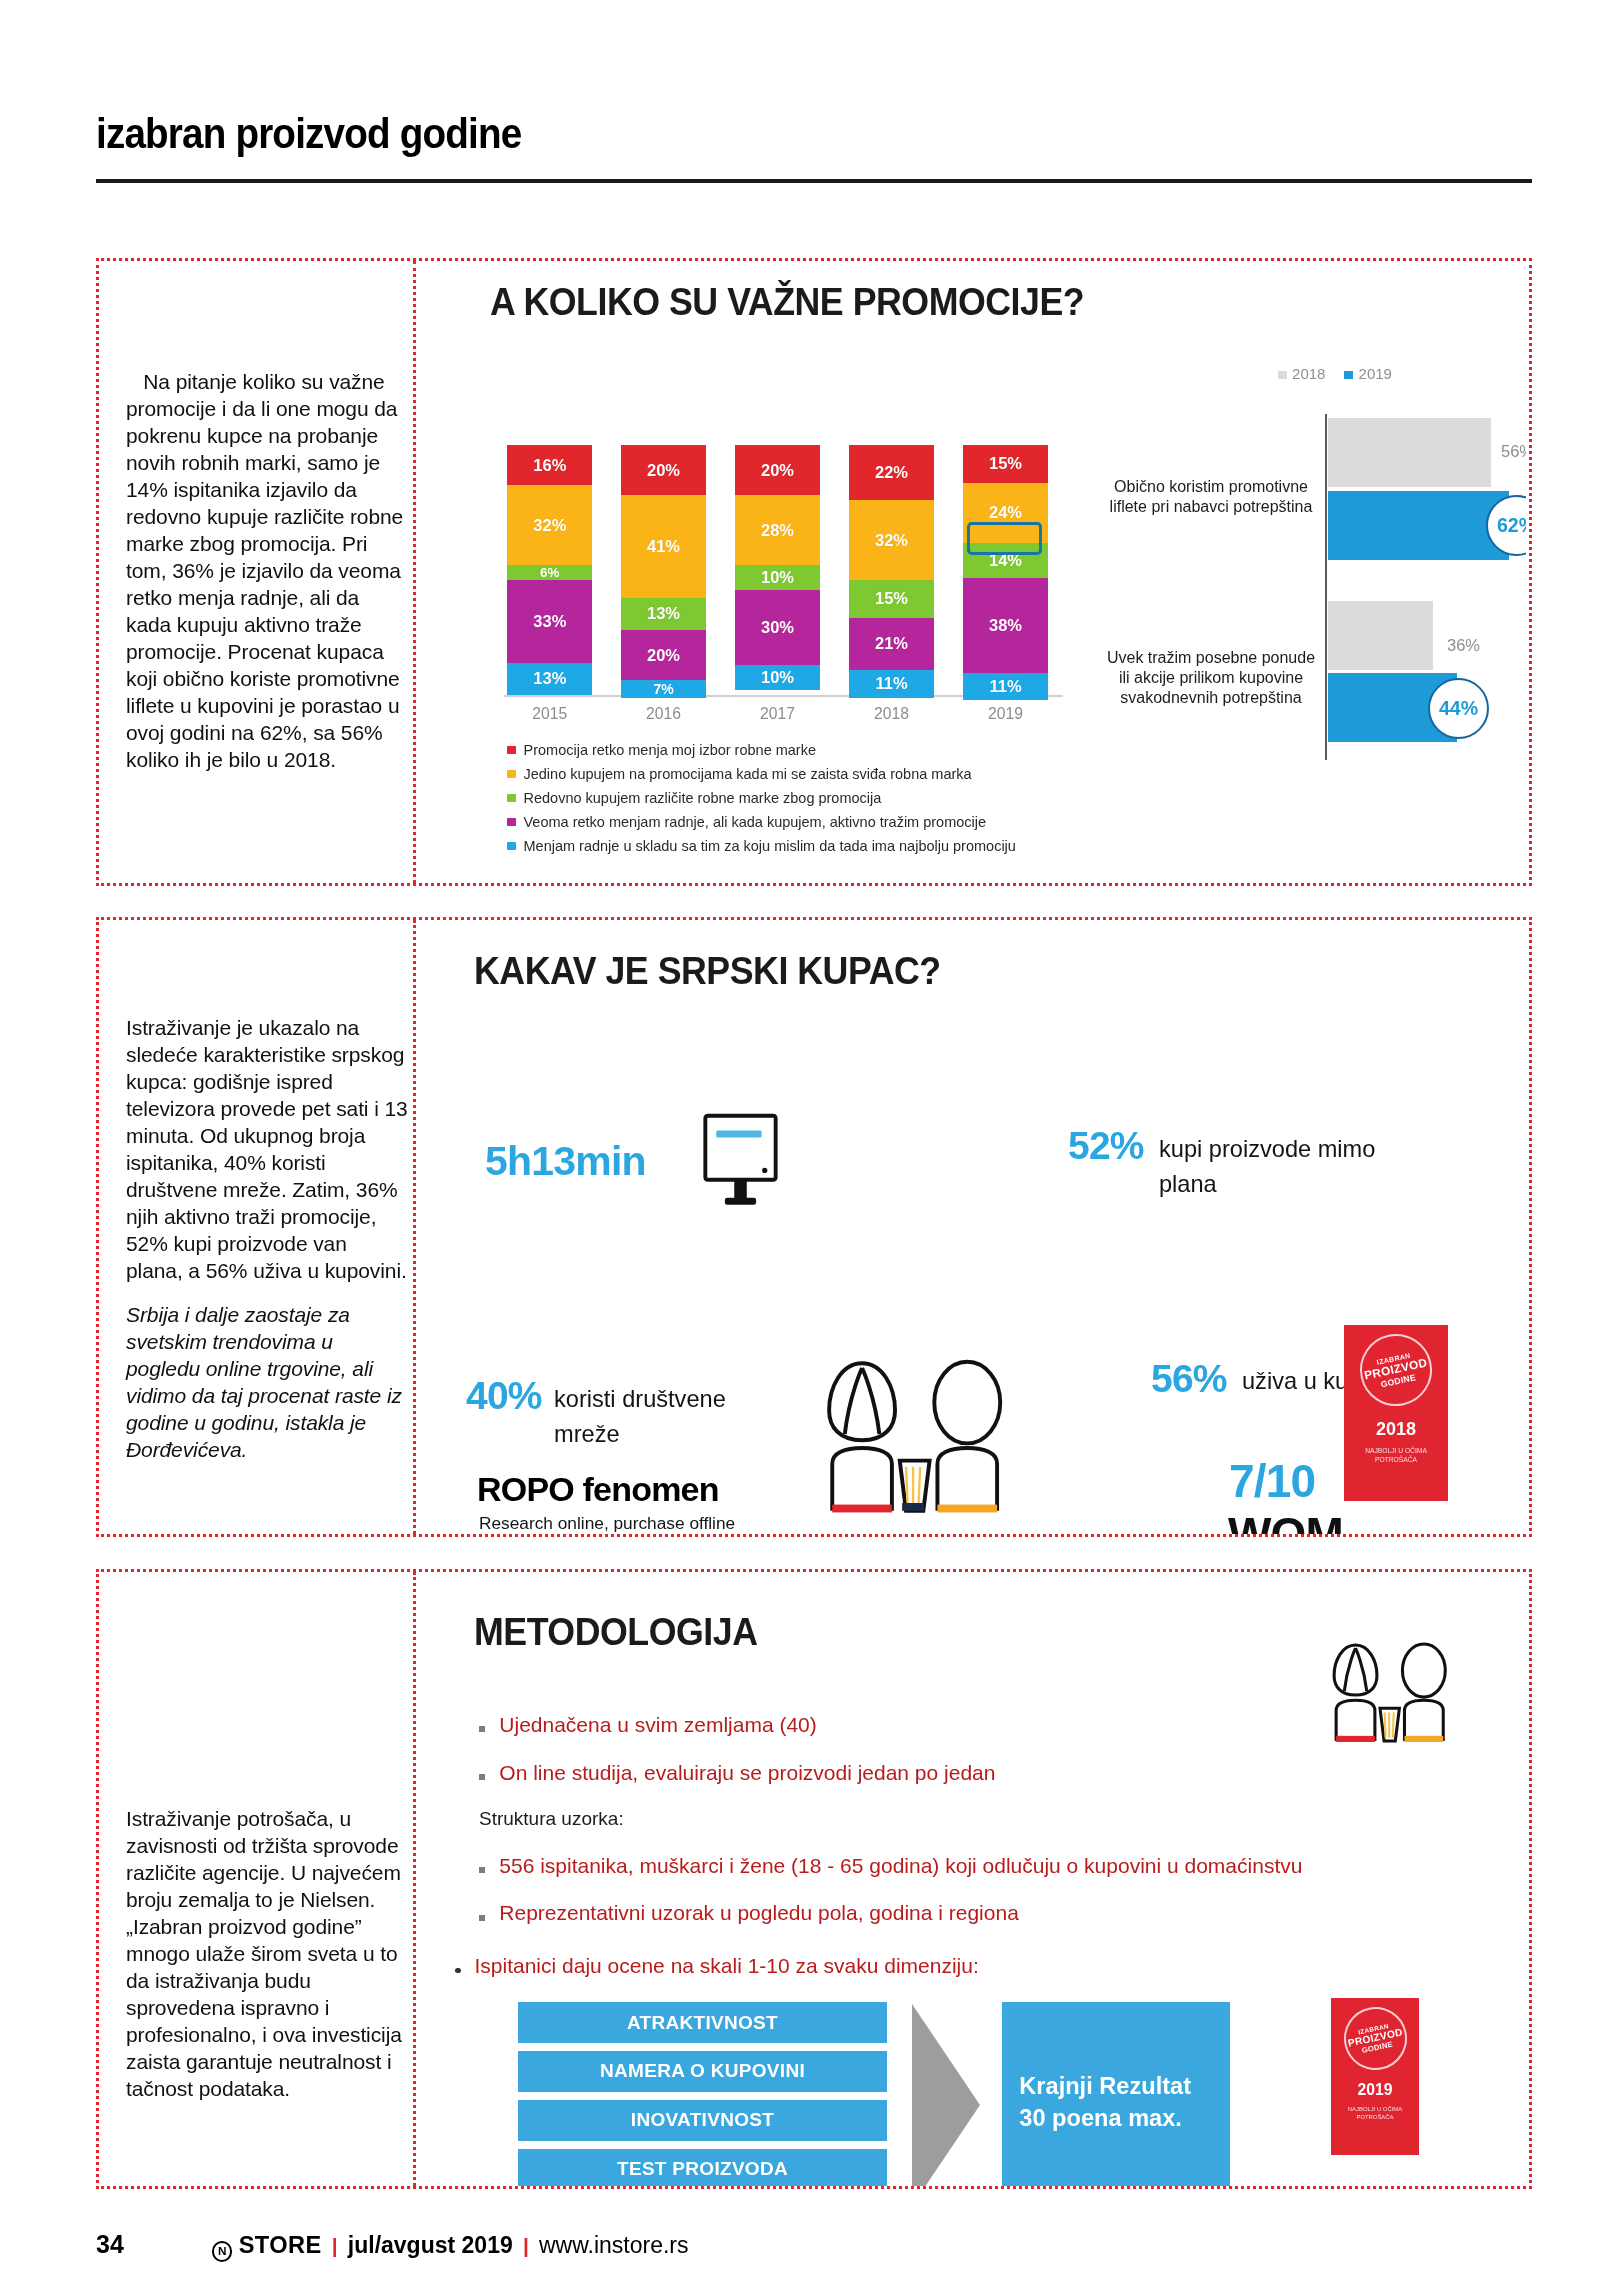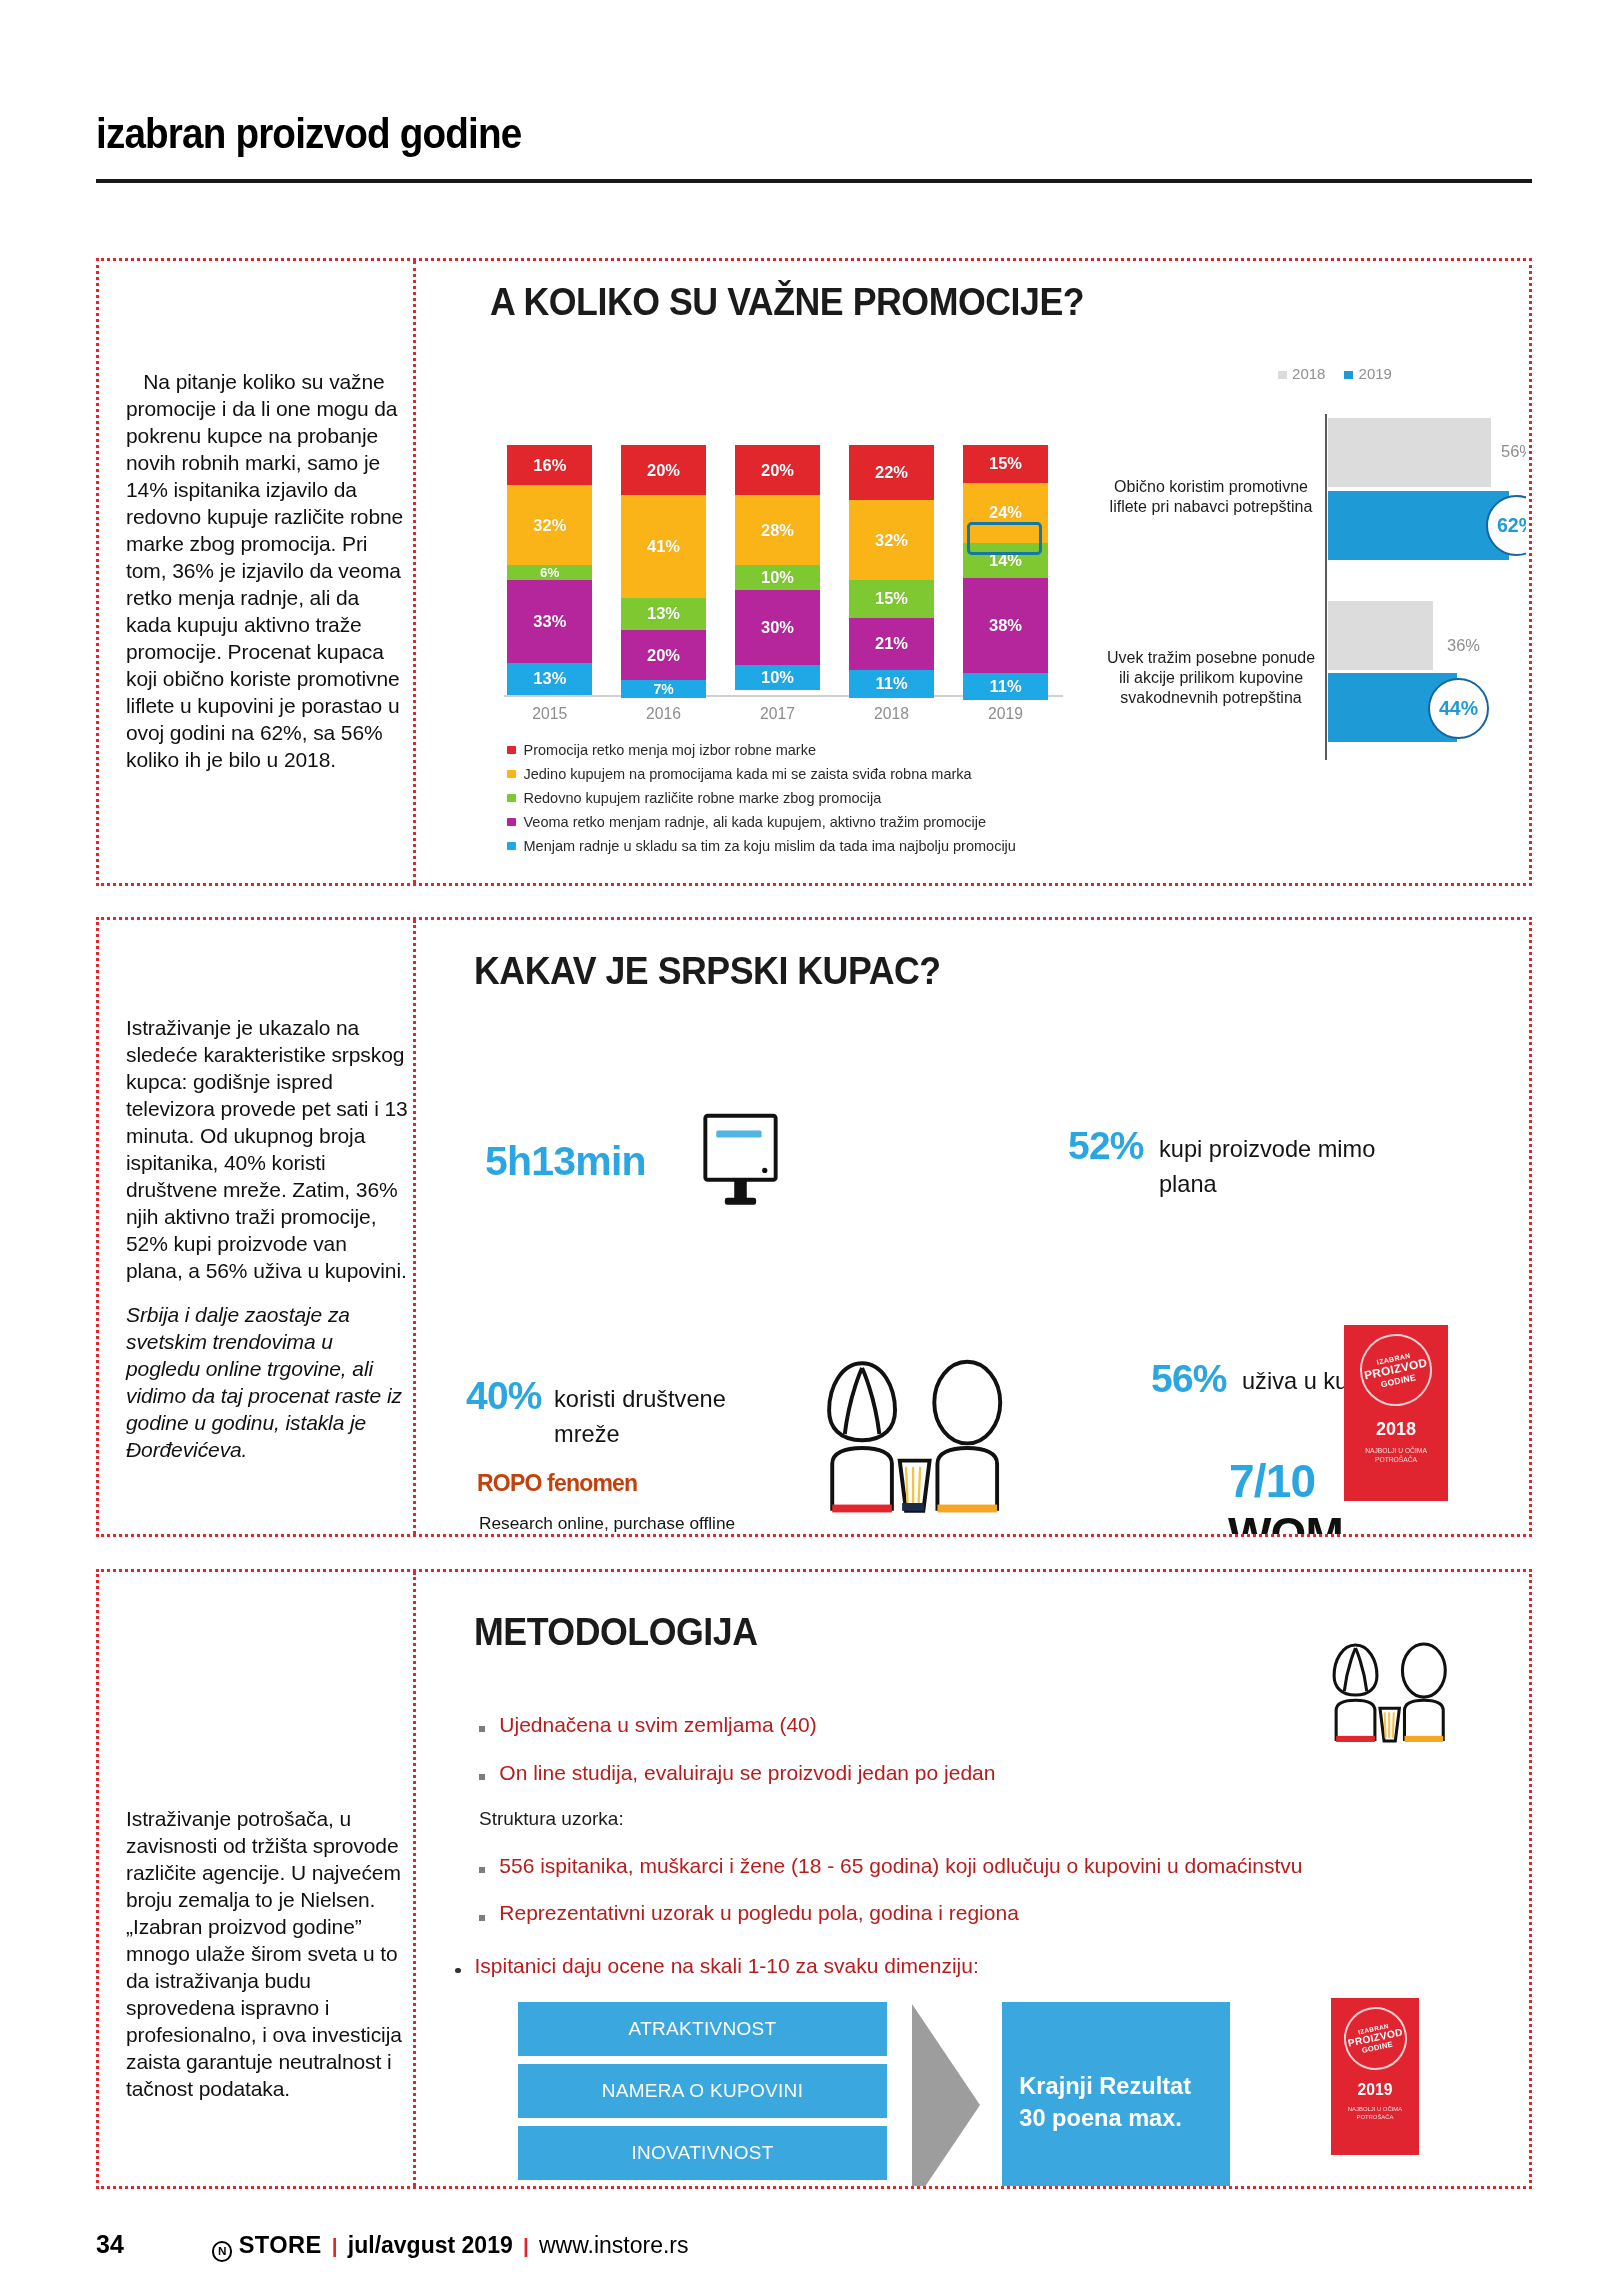--- a/index.html
+++ b/index.html
@@ -285,24 +285,24 @@
     width: 6.3px; height: 6.3px;
     background: #7d7d7d;
     margin: 8.6px 14px 0 0;
   }
   .plain-row {
     font-size: 19px; color: #1c1c1c;
     margin-bottom: 23.6px;
   }
   .dim-list { position: absolute; }
   .dim-bar {
-    width: 369px; height: 54px;
+    width: 369px; height: 41px;
     background: #3aa7de;
     display: flex; align-items: center; justify-content: center;
-    color: #ffffff; font-weight: 400; font-size: 19px;
+    color: #ffffff; font-weight: 700; font-size: 19px;
     letter-spacing: 0.3px;
     margin-bottom: 7.9px;
     font-family: "Liberation Sans", sans-serif;
   }
   .arrow-shape {
     position: absolute;
     width: 0; height: 0;
     border-top: 101px solid transparent;
     border-bottom: 101px solid transparent;
     border-left: 68px solid #9d9d9d;
@@ -474,21 +474,21 @@
         <rect x="40" y="85" width="16" height="25" fill="#111"></rect>
         <rect x="28" y="108" width="40" height="9" rx="3" fill="#111"></rect>
       </svg>
     </div>
     <div class="stat-big" style="left:41px; top:218px; font-size:41px;">5h13min</div>
 
     <div class="stat-big" style="left:22px; top:454px; font-size:39px;">40%</div>
     <div class="stat-txt" style="left:110px; top:462px; font-size:23.6px;">koristi društvene
 mreže</div>
 
-    <div class="stat-big" style="left:33px; top:550px; font-size:23px; color:#c2410c;">ROPO fenomen</div>
+    <div class="stat-big" style="left:33px; top:550px; font-size:34px; color:#000000;">ROPO fenomen</div>
     <div class="stat-txt" style="left:35px; top:591px; font-size:17.3px;">Research online, purchase offline</div>
 
     <div class="ic" style="left:377px; top:437px;">
       <svg width="236" height="157" viewBox="0 0 300 200">
         <path d="M52 8 C26 8 10 38 10 68 C10 90 24 106 52 106 C80 106 94 90 94 68 C94 38 78 8 52 8 Z" fill="#fff" stroke="#111" stroke-width="5"></path>
         <path d="M52 14 C52 14 36 48 30 98" fill="none" stroke="#111" stroke-width="5"></path>
         <path d="M52 14 C52 14 68 48 74 98" fill="none" stroke="#111" stroke-width="5"></path>
         <ellipse cx="186" cy="58" rx="42" ry="52" fill="#fff" stroke="#111" stroke-width="5"></ellipse>
         <path d="M14 196 L14 136 C14 122 30 116 52 116 C74 116 90 122 90 136 L90 196" fill="#fff" stroke="#111" stroke-width="5"></path>
         <rect x="14" y="188" width="76" height="10" fill="#e3262e"></rect>

